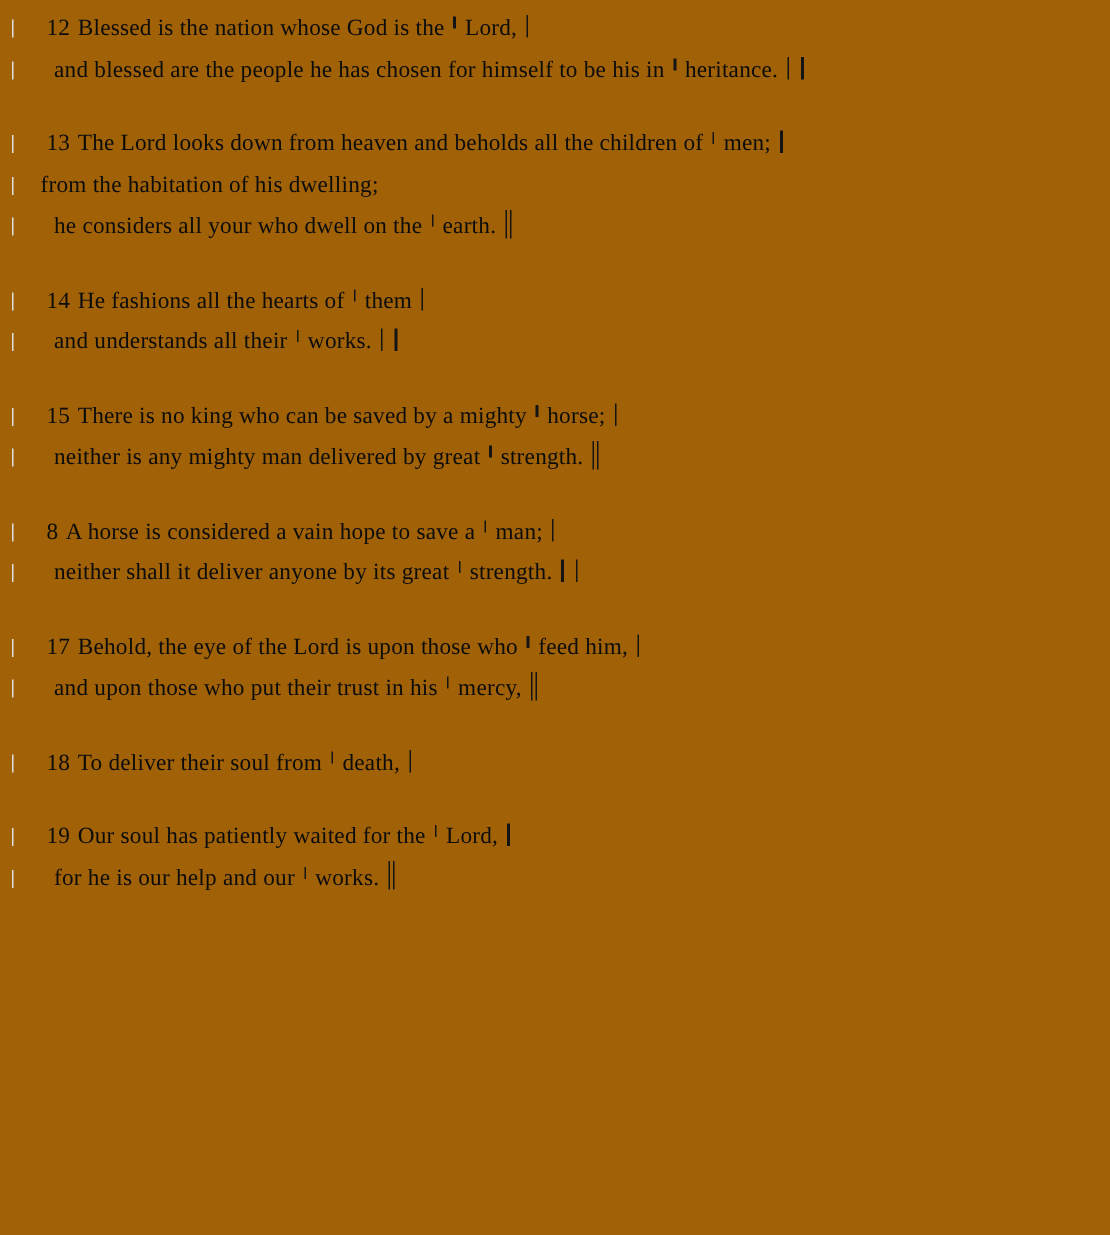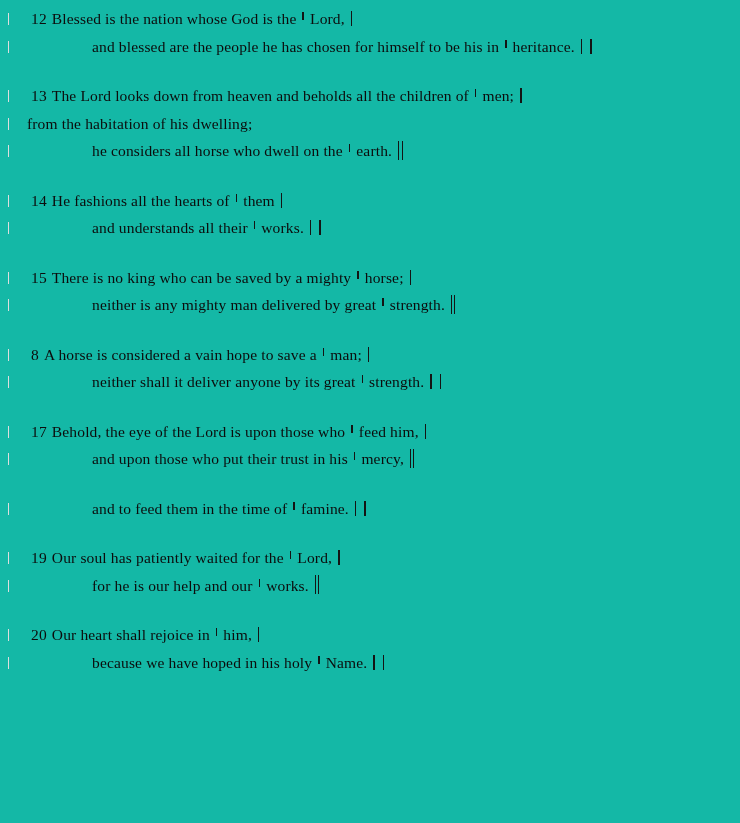--- a/index.html
+++ b/index.html
@@ -4,21 +4,21 @@
 <style>
   html, body {
     margin: 0;
     padding: 0;
     background: #ffffff;
   }
   .page {
     position: relative;
     width: 740px;
     height: 823px;
-    background: #14b8a6;
+    background: #a16207;
     color: #0c0c0c;
     font-family: "Liberation Serif", "DejaVu Serif", serif;
     font-size: 15.5px;
     line-height: 27.5px;
     overflow: hidden;
     box-sizing: border-box;
     padding-top: 5px;
   }
   .verse {
     margin-bottom: 22px;
@@ -33,21 +33,21 @@
     content: "";
     position: absolute;
     left: 8px;
     top: 8px;
     width: 1px;
     height: 12px;
     background: #dedede;
   }
   .indent-0 { padding-left: 31px; }
   .indent-1 { padding-left: 27px; }
-  .indent-2 { padding-left: 92px; }
+  .indent-2 { padding-left: 36px; }
   .vnum {
     margin-right: 5px;
   }
   
   .tick {
     display: inline-block;
     width: 1.5px;
     height: 8px;
     background: #141414;
     vertical-align: 4px;
@@ -77,43 +77,39 @@
 
 <div class="page">
   <div>
       <div class="verse">
         <div class="line indent-0"><span class="vnum">12</span><span class="txt">Blessed is the nation whose God is the </span><span class="tick"></span><span class="txt"> Lord, </span><span class="bar"></span></div>
         <div class="line indent-2"><span class="txt">and blessed are the people he has chosen for himself to be his in </span><span class="tick"></span><span class="txt"> heritance. </span><span class="bar"></span><span class="txt"> </span><span class="bar"></span></div>
       </div>
       <div class="verse">
         <div class="line indent-0"><span class="vnum">13</span><span class="txt">The Lord looks down from heaven and beholds all the children of </span><span class="tick"></span><span class="txt"> men; </span><span class="bar"></span></div>
         <div class="line indent-1"><span class="txt">from the habitation of his dwelling;</span></div>
-        <div class="line indent-2"><span class="txt">he considers all horse who dwell on the </span><span class="tick"></span><span class="txt"> earth. </span><span class="dbar"></span></div>
+        <div class="line indent-2"><span class="txt">he considers all your who dwell on the </span><span class="tick"></span><span class="txt"> earth. </span><span class="dbar"></span></div>
       </div>
       <div class="verse">
         <div class="line indent-0"><span class="vnum">14</span><span class="txt">He fashions all the hearts of </span><span class="tick"></span><span class="txt"> them </span><span class="bar"></span></div>
         <div class="line indent-2"><span class="txt">and understands all their </span><span class="tick"></span><span class="txt"> works. </span><span class="bar"></span><span class="txt"> </span><span class="bar"></span></div>
       </div>
       <div class="verse">
         <div class="line indent-0"><span class="vnum">15</span><span class="txt">There is no king who can be saved by a mighty </span><span class="tick"></span><span class="txt"> horse; </span><span class="bar"></span></div>
         <div class="line indent-2"><span class="txt">neither is any mighty man delivered by great </span><span class="tick"></span><span class="txt"> strength. </span><span class="dbar"></span></div>
       </div>
       <div class="verse">
         <div class="line indent-0"><span class="vnum">8</span><span class="txt">A horse is considered a vain hope to save a </span><span class="tick"></span><span class="txt"> man; </span><span class="bar"></span></div>
         <div class="line indent-2"><span class="txt">neither shall it deliver anyone by its great </span><span class="tick"></span><span class="txt"> strength. </span><span class="bar"></span><span class="txt"> </span><span class="bar"></span></div>
       </div>
       <div class="verse">
         <div class="line indent-0"><span class="vnum">17</span><span class="txt">Behold, the eye of the Lord is upon those who </span><span class="tick"></span><span class="txt"> feed him, </span><span class="bar"></span></div>
         <div class="line indent-2"><span class="txt">and upon those who put their trust in his </span><span class="tick"></span><span class="txt"> mercy, </span><span class="dbar"></span></div>
       </div>
       <div class="verse">
-        <div class="line indent-2"><span class="txt">and to feed them in the time of </span><span class="tick"></span><span class="txt"> famine. </span><span class="bar"></span><span class="txt"> </span><span class="bar"></span></div>
+        <div class="line indent-0"><span class="vnum">18</span><span class="txt">To deliver their soul from </span><span class="tick"></span><span class="txt"> death, </span><span class="bar"></span></div>
       </div>
       <div class="verse">
         <div class="line indent-0"><span class="vnum">19</span><span class="txt">Our soul has patiently waited for the </span><span class="tick"></span><span class="txt"> Lord, </span><span class="bar"></span></div>
         <div class="line indent-2"><span class="txt">for he is our help and our </span><span class="tick"></span><span class="txt"> works. </span><span class="dbar"></span></div>
       </div>
-      <div class="verse">
-        <div class="line indent-0"><span class="vnum">20</span><span class="txt">Our heart shall rejoice in </span><span class="tick"></span><span class="txt"> him, </span><span class="bar"></span></div>
-        <div class="line indent-2"><span class="txt">because we have hoped in his holy </span><span class="tick"></span><span class="txt"> Name. </span><span class="bar"></span><span class="txt"> </span><span class="bar"></span></div>
-      </div>
     </div>
 </div>
 
 </body></html>

